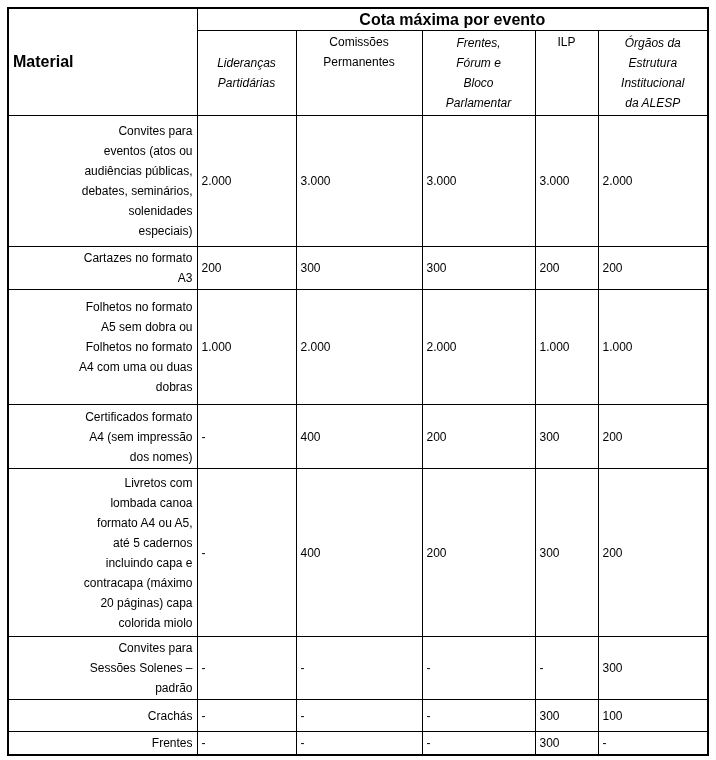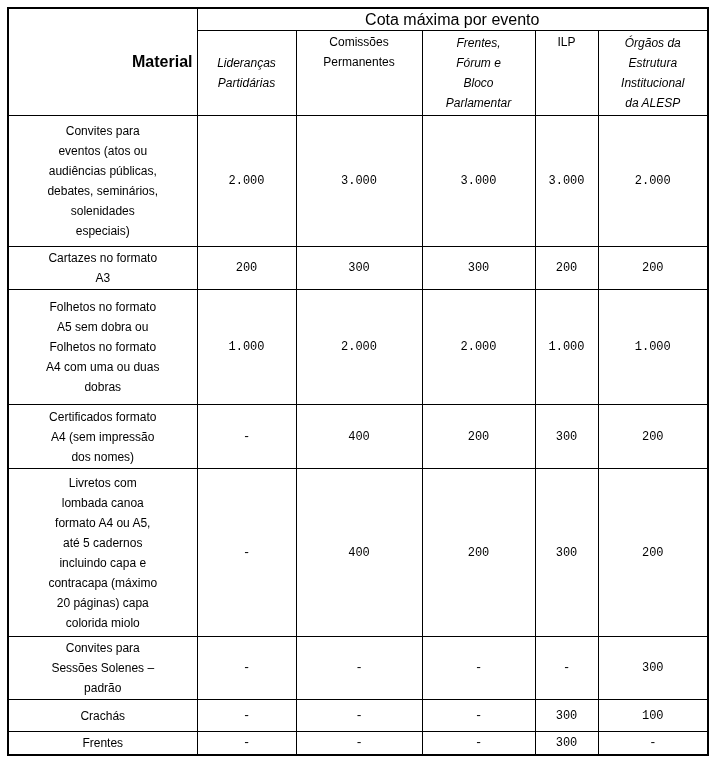--- a/index.html
+++ b/index.html
@@ -25,52 +25,50 @@
     background: #ffffff;
   }
   th, td {
     border: 1px solid #000000;
     font-size: 12px;
     line-height: 20px;
     padding: 1px 4px;
     overflow: hidden;
   }
   th.group-h {
-    font-weight: normal;
+    font-weight: bold;
     font-size: 16px;
     text-align: center;
     vertical-align: middle;
     height: 21px;
     padding: 0 20px;
   }
   th.material-h {
     font-weight: bold;
     font-size: 16px;
-    text-align: right;
+    text-align: left;
     vertical-align: middle;
   }
   tr.subhead {
     height: 85px;
   }
   th.sub {
     font-weight: normal;
     text-align: center;
     white-space: pre-line;
   }
   .v-top { vertical-align: top; }
   .v-mid { vertical-align: middle; font-style: italic; }
   td.material {
-    text-align: center;
+    text-align: right;
     vertical-align: middle;
     white-space: pre-line;
   }
   td.num {
-    text-align: center;
     vertical-align: middle;
-    font-family: Liberation Mono, monospace;
   }
 </style>
 </head>
 <body>
 
 <div class="table-wrap">
   <table class="quota-table">
     <colgroup>
       <col style="width:189px">
       <col style="width:99px">

